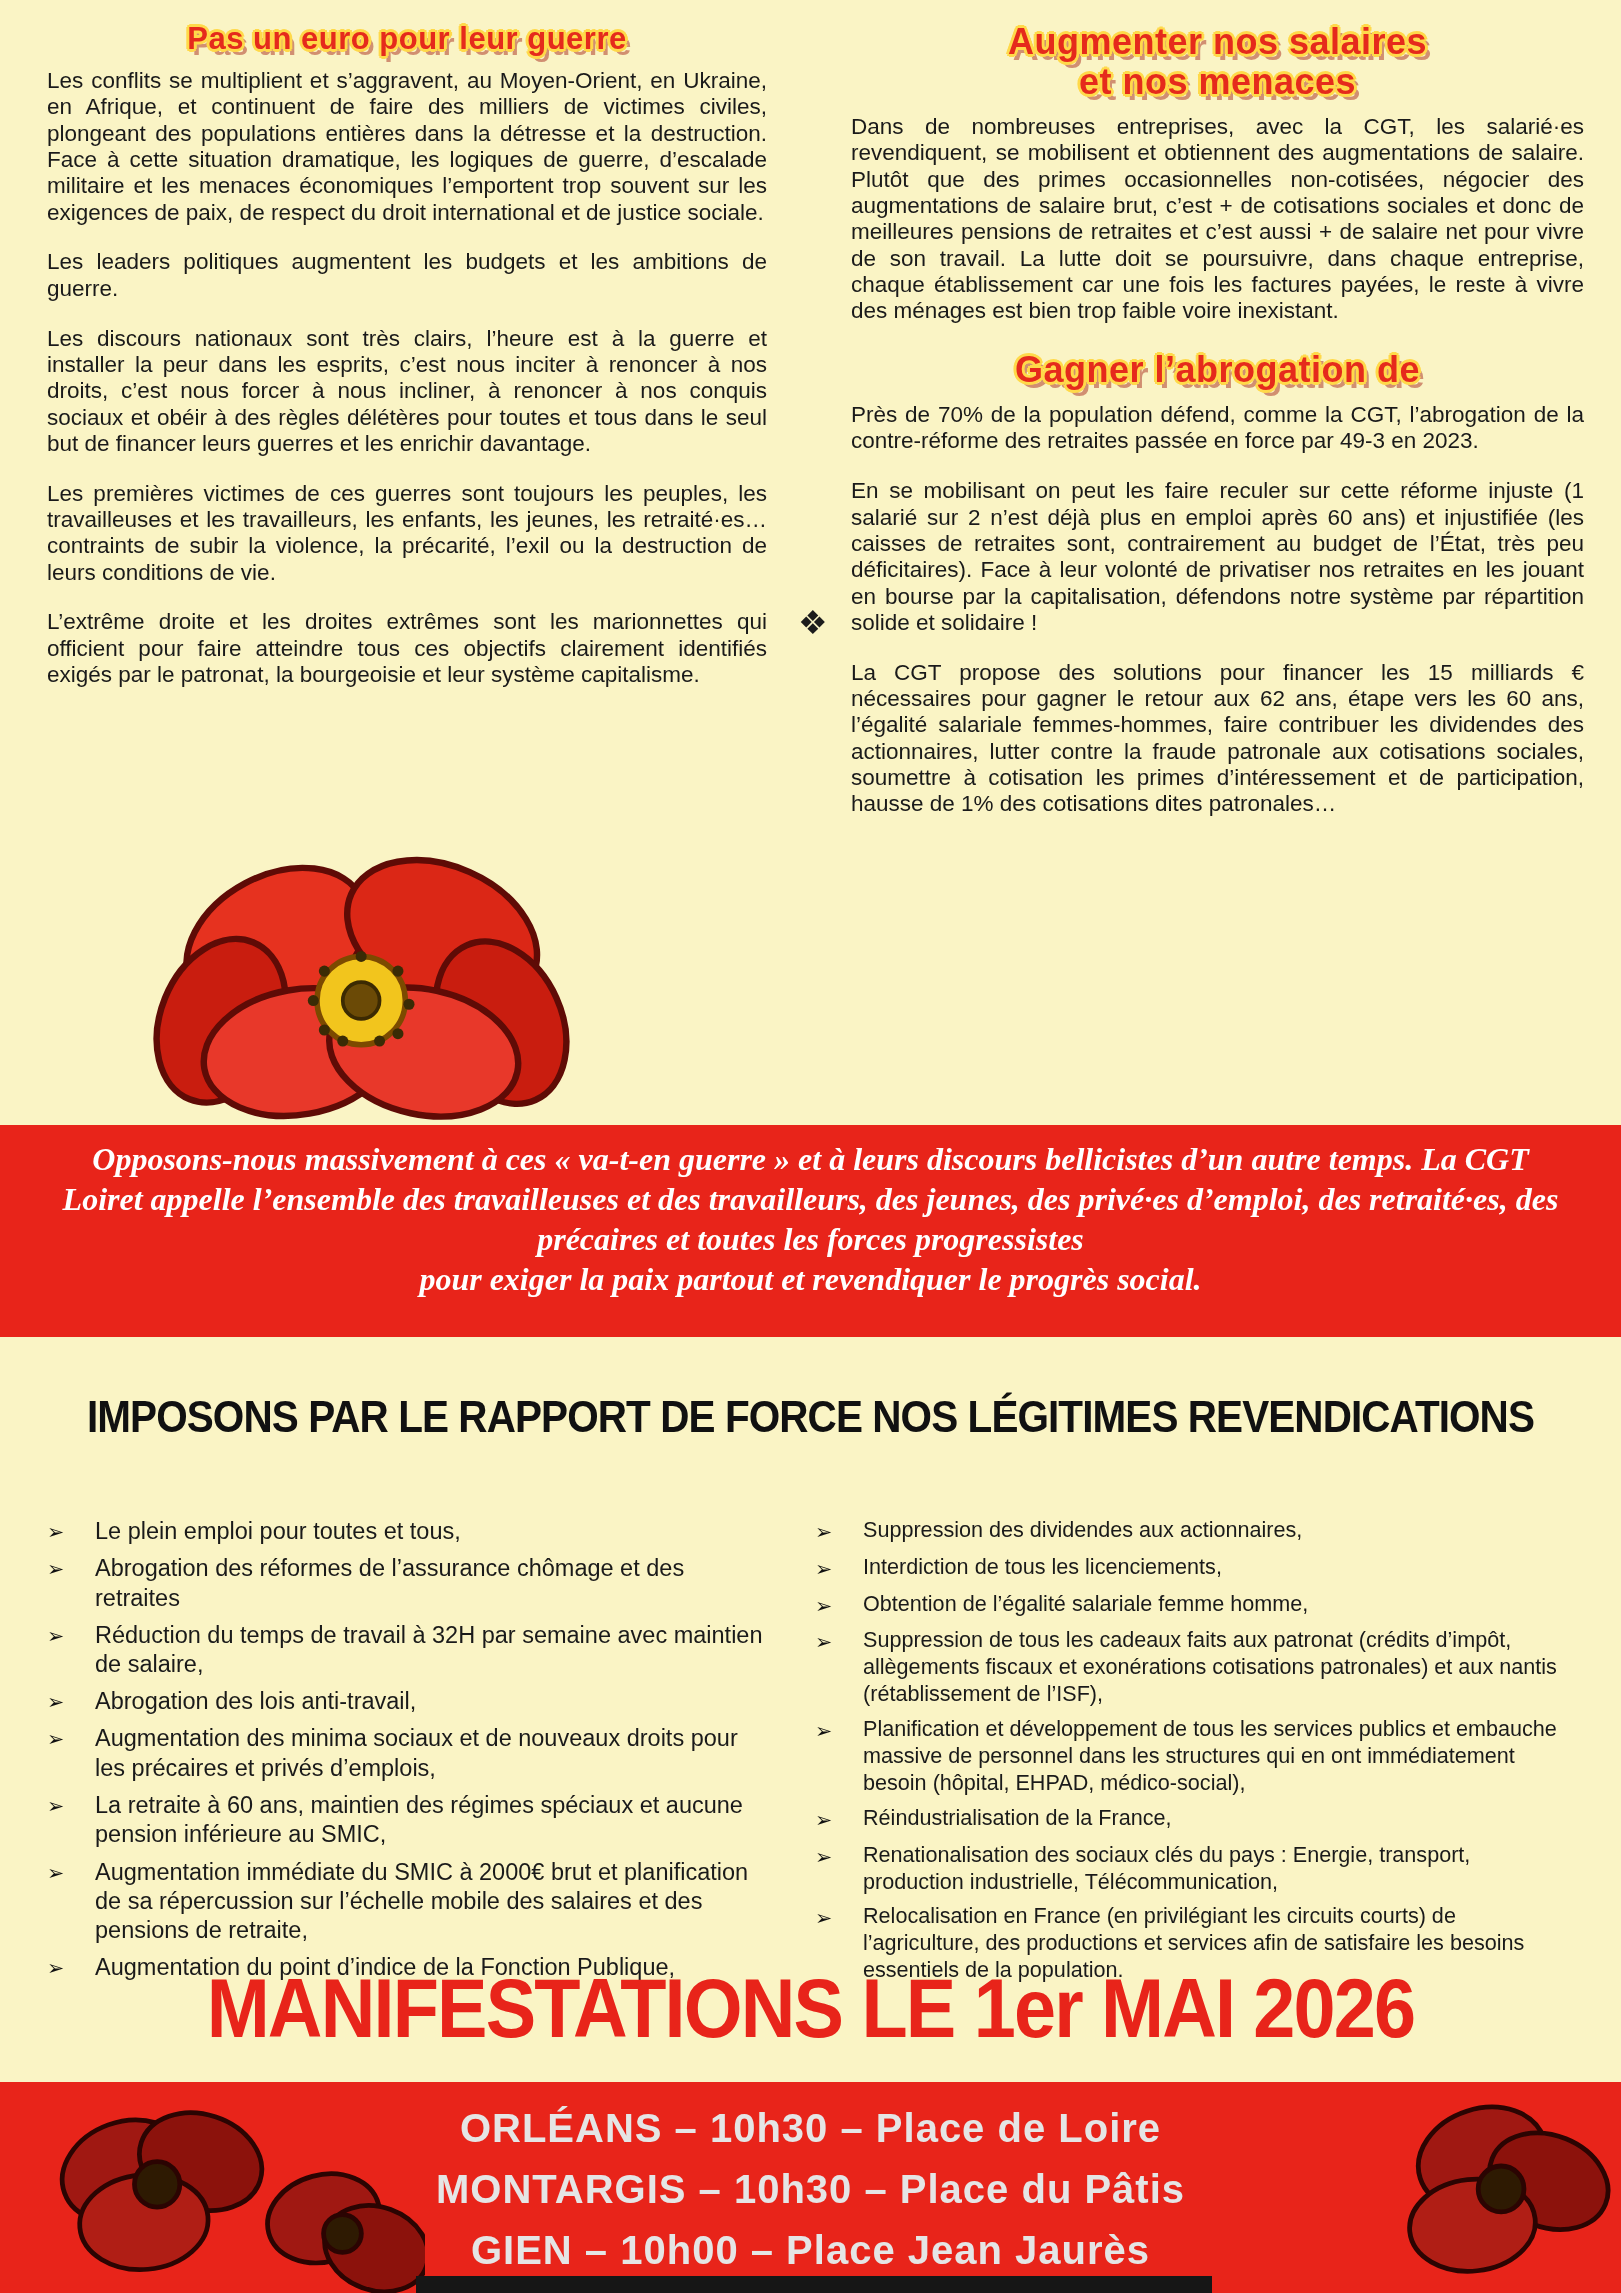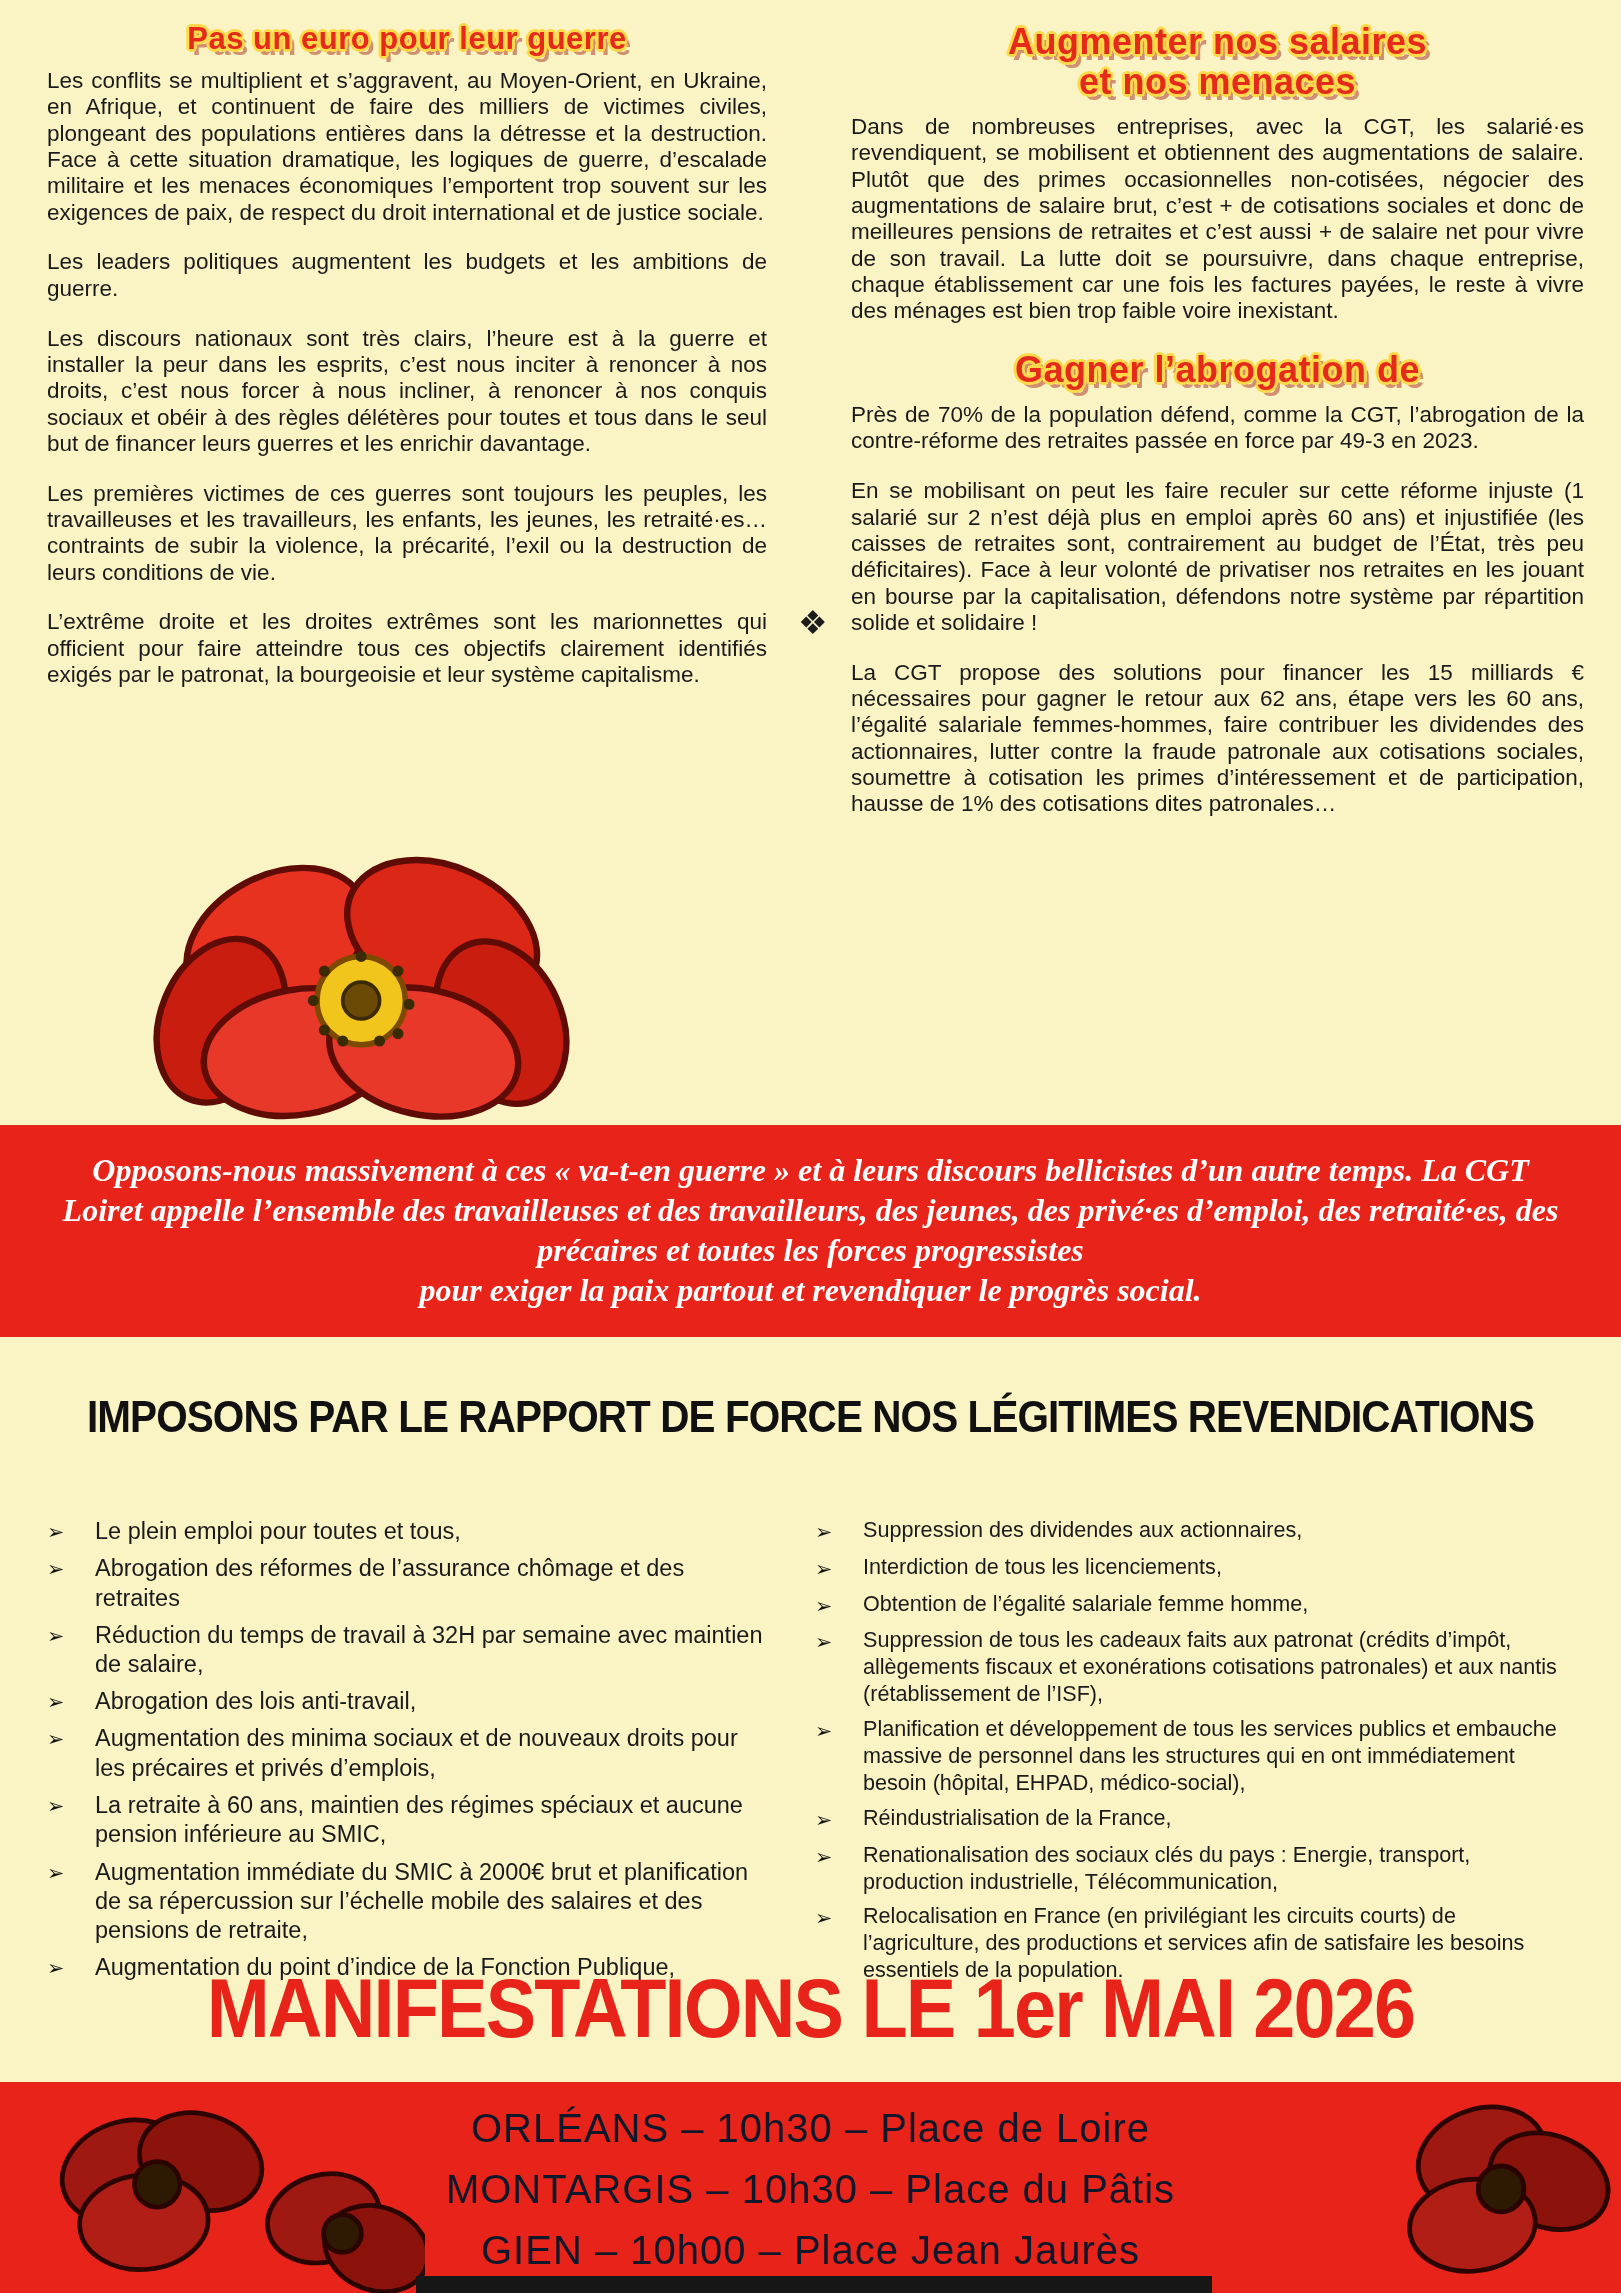--- a/index.html
+++ b/index.html
@@ -31,21 +31,21 @@
 
   .section-retirement { margin-top:25.5px; }
 
   .divider-glyph { position:absolute; left:798px; top:603px; font-size:33px; color:#1c1c1c; }
 
   .main-poppy { position:absolute; left:118px; top:846px; width:490px; height:276px; z-index:2; }
 
   .banner {
     position:absolute; top:1125px; left:0; width:1621px; height:212px;
     background:#E8241A; z-index:5; color:#ffffff; text-align:center;
-    padding:25px 61px 0;
+    padding:14px 61px 0;
     font-family:"Liberation Serif","DejaVu Serif",serif; font-style:italic; font-weight:bold;
   }
   .banner-text     { font-size:32px; line-height:40px; }
   .banner-highlight{ color:#FFD94A; font-size:34px; line-height:46px; }
   .banner-closing  { font-size:32px; line-height:41px; }
 
   .demands-headline {
     position:absolute; top:1392px; left:0; width:1621px; text-align:center;
     font-size:44px; font-weight:bold; letter-spacing:-1px; color:#111111;
     white-space:nowrap; transform:scaleX(0.92);
@@ -65,21 +65,21 @@
     color:#E8241A; font-size:84px; font-weight:bold; letter-spacing:-2px;
     white-space:nowrap; transform:scaleX(0.9);
   }
 
   .footer-band {
     position:absolute; top:2082px; left:0; width:1621px; height:212px;
     background:#E8241A; overflow:hidden;
   }
   .events { position:relative; z-index:3; padding-top:15.7px; text-align:center; }
   .event-line {
-    color:#0f172a; font-weight:normal; font-size:40px; line-height:61px; letter-spacing:1px;
+    color:#e5e5e5; font-weight:bold; font-size:40px; line-height:61px; letter-spacing:1px;
   }
   .bottom-strip { position:absolute; bottom:0; left:416px; width:796px; height:17.6px; background:#161616; z-index:4; }
   .footer-poppy { position:absolute; z-index:1; }
   .footer-poppy.left  { left:33px;  top:3.9px;  width:392px; height:208px; }
   .footer-poppy.right { right:-7.8px; top:0;    width:294px; height:210px; }
 </style>
 </head>
 <body>
 
 <div class="page">

